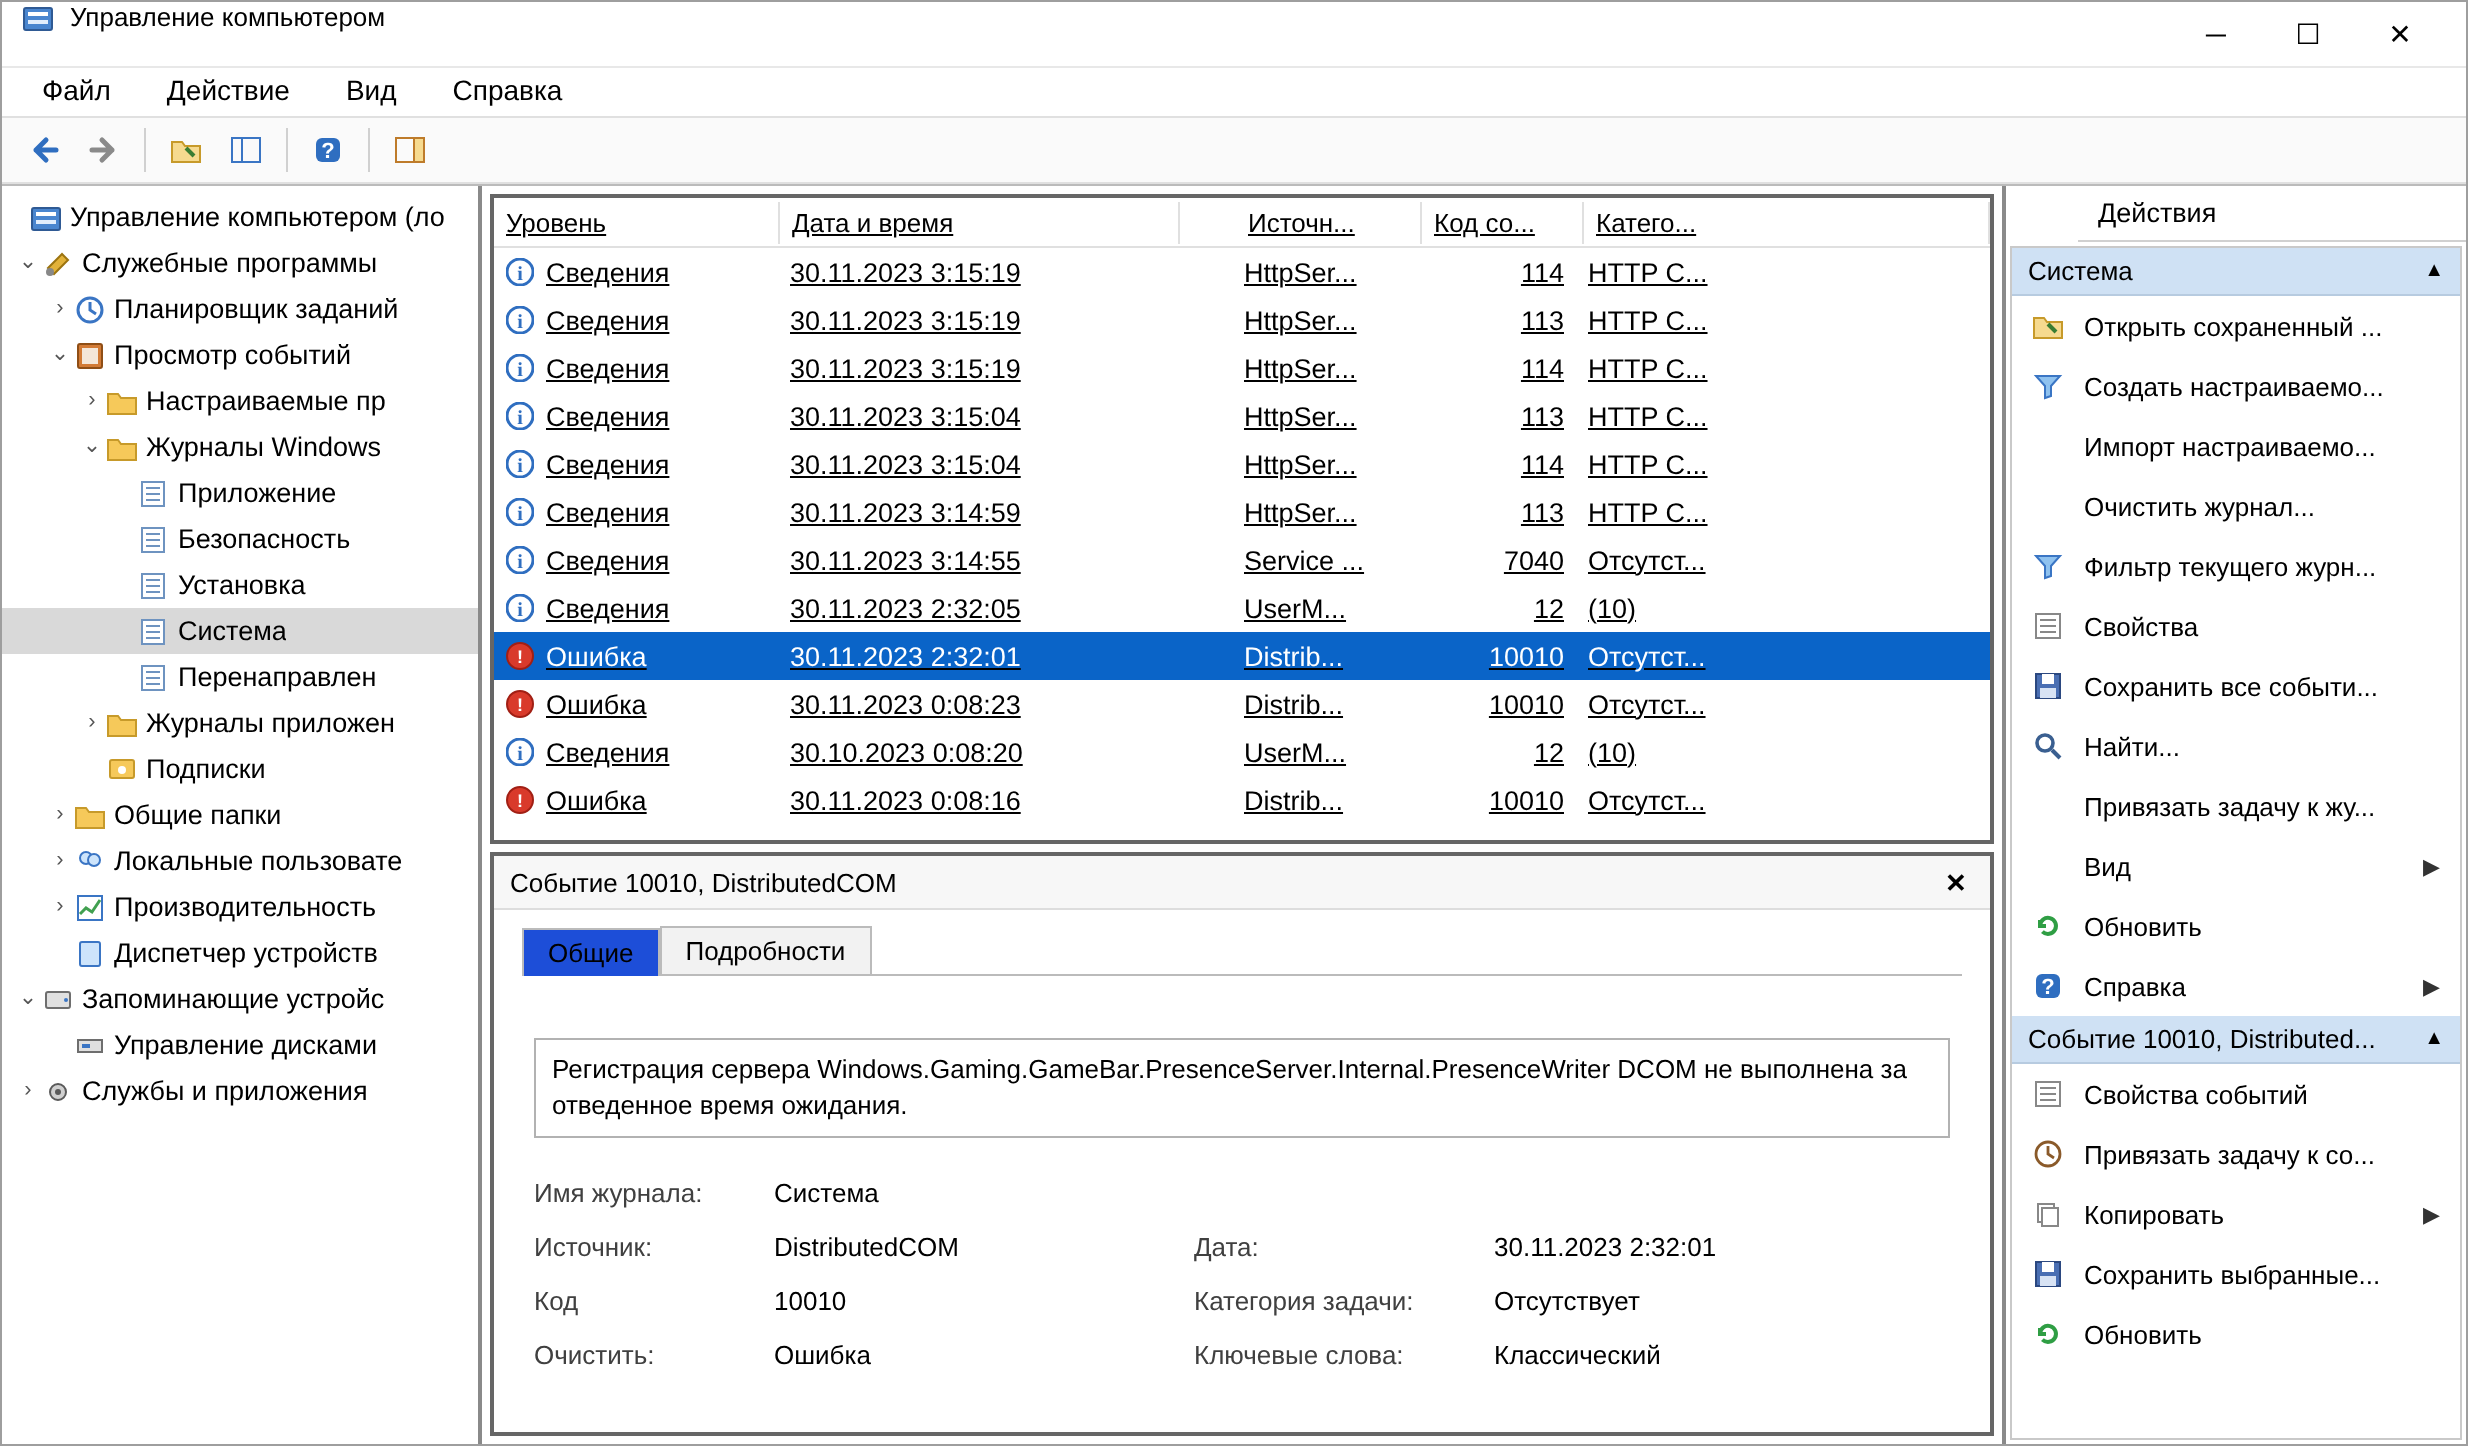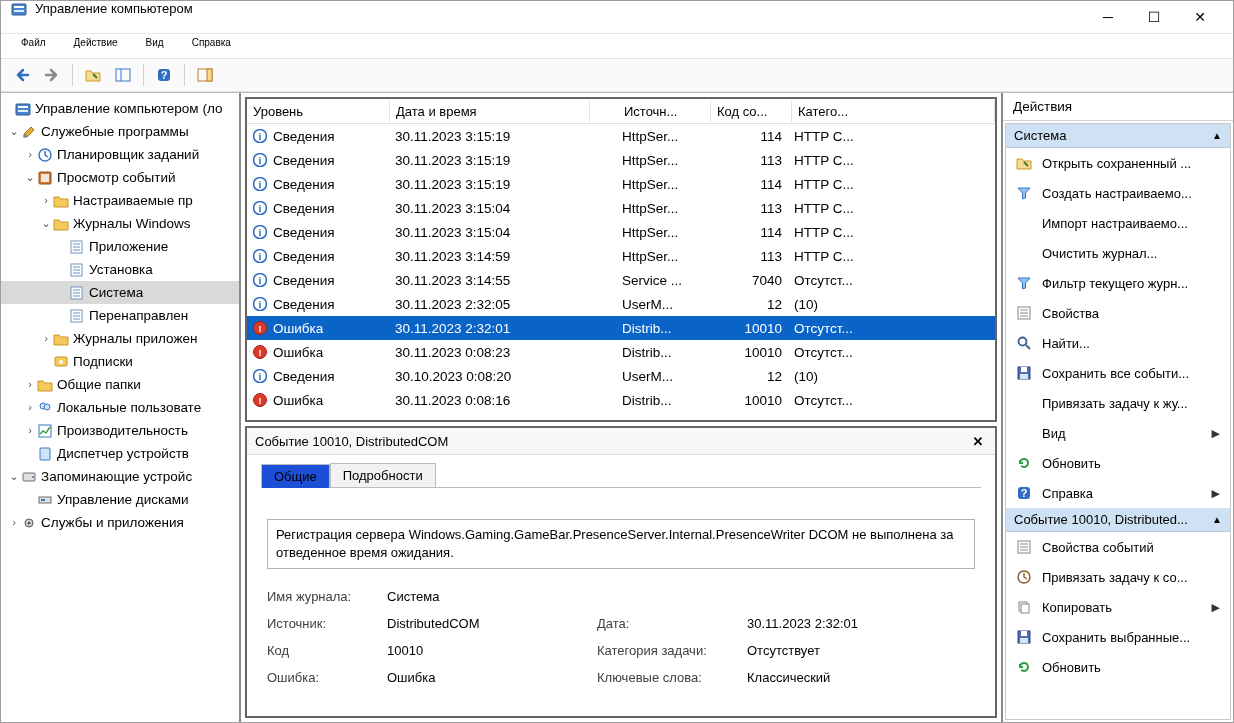--- a/index.html
+++ b/index.html
@@ -4,41 +4,41 @@
 <style>
   html,body{margin:0;padding:0;font-family:"Segoe UI",Tahoma,Arial,sans-serif;font-size:13px;color:#000;background:#fff;height:100%;}
   .window{display:flex;flex-direction:column;width:1234px;height:723px;border:1px solid #9e9e9e;box-sizing:border-box;overflow:hidden;}
   
   .titlebar{display:flex;align-items:flex-start;height:32px;padding:0 10px;background:#fff;font-size:13px;}
   .titlebar .title-icon{width:16px;height:16px;margin-right:8px;}
   .titlebar .title-text{flex:1;}
   .titlebar .win-controls{display:flex;gap:0;}
   .titlebar .win-btn{width:46px;height:32px;display:flex;align-items:center;justify-content:center;font-size:14px;}
   
-  .menubar{display:flex;height:24px;align-items:stretch;padding:0 6px;font-size:10px;border-top:1px solid #e8e8e8;}
+  .menubar{display:flex;height:24px;align-items:stretch;padding:0 6px;font-size:14px;border-top:1px solid #e8e8e8;}
   .menubar .menu-item{padding:3px 14px;cursor:default;}
   
   .toolbar{display:flex;height:30px;align-items:center;padding:1px 8px;gap:4px;border-top:1px solid #e0e0e0;border-bottom:1px solid #e0e0e0;background:#fafafa;}
   .toolbar .tb-btn{width:24px;height:24px;display:flex;align-items:center;justify-content:center;border:1px solid transparent;border-radius:2px;}
   .toolbar .sep{width:1px;height:22px;background:#d0d0d0;margin:0 3px;}
   
   .body{flex:1;display:flex;overflow:hidden;border-top:1px solid #bbb;justify-content:flex-end;}
   .tree-pane{width:238px;display:flex;flex-direction:column;border-right:2px solid #8a8a8a;overflow:hidden;background:#fff;}
   .tree{flex:1;padding:4px 0;font-size:13.5px;line-height:23px;}
   .tree ul{list-style:none;margin:0;padding:0;}
   .tree li{white-space:nowrap;}
   .tree .row{display:flex;align-items:center;height:23px;cursor:default;padding-right:6px;}
   .tree .row.selected{background:#d9d9d9;}
   .tree .twisty{width:14px;text-align:center;font-size:11px;color:#555;flex:0 0 14px;}
   .tree .spacer{display:inline-block;}
   .tree .ticon{width:16px;height:16px;margin:0 4px 0 0;flex:0 0 16px;}
   .tree .label{overflow:hidden;text-overflow:clip;}
   
   .center-pane{flex:1;display:flex;flex-direction:column;border-right:2px solid #8a8a8a;overflow:hidden;background:#fff;min-width:0;}
-  .list-wrap{border:2px solid #666;margin:4px;display:flex;flex-direction:column;height:325px;flex:0 0 325px;box-sizing:border-box;}
+  .list-wrap{border:2px solid #666;margin:4px;display:flex;flex-direction:column;height:325px;flex:0 0 325px;box-sizing:border-box;text-decoration:underline;}
   .list-header{display:flex;height:24px;align-items:center;background:#fff;border-bottom:1px solid #e0e0e0;font-size:13px;}
   .list-header .col{padding:3px 6px;border-right:1px solid #e0e0e0;overflow:hidden;text-overflow:ellipsis;white-space:nowrap;}
   .list-body{flex:1;overflow-y:scroll;overflow-x:hidden;}
   .list-row{display:flex;height:24px;align-items:center;font-size:13.5px;cursor:default;}
   .list-row.selected{background:#0a64c8;color:#fff;}
   .list-row .cell{padding:2px 6px;overflow:hidden;text-overflow:ellipsis;white-space:nowrap;}
   .list-row .lvl-icon{width:14px;height:14px;margin-right:6px;vertical-align:-3px;}
   .c-level{width:130px;display:flex;align-items:center;}
   .c-date{width:187px;}
   .c-src{width:80px;margin-left:28px;}
@@ -51,21 +51,21 @@
   .detail-close{width:18px;text-align:center;font-weight:bold;cursor:default;}
   .detail-tabs{display:flex;padding:8px 14px 0 14px;gap:0;}
   .dtab{padding:4px 12px;border:1px solid #bbb;border-bottom:none;font-size:13px;background:#f2f2f2;cursor:default;}
   .dtab.active{background:#1d4ed8;position:relative;top:1px;}
   .detail-body{border-top:1px solid #bbb;margin:0 14px 0 14px;padding:31px 6px;font-size:13px;flex:1;overflow:auto;}
   .detail-msg{border:1px solid #b2b2b2;padding:6px 8px;margin-bottom:20px;background:#fff;font-size:13px;line-height:18px;}
   .detail-grid{display:grid;grid-template-columns:110px 200px 140px 1fr;row-gap:12px;column-gap:10px;font-size:13px;}
   .detail-grid .dl{color:#404040;}
   
   .actions-pane{width:230px;display:flex;flex-direction:column;background:#fff;overflow:hidden;}
-  .actions-title{padding:6px 10px;font-size:13.5px;border-bottom:1px solid #d0d0d0;background:#fff;}
+  .actions-title{padding:6px 10px;font-size:13.5px;border-bottom:1px solid #d0d0d0;background:#fff;margin-left:36px;}
   .actions-body{flex:1;overflow:auto;border:1px solid #c9c9c9;margin:2px;}
   .actions-section{background:#cfe1f4;padding:4px 8px;display:flex;align-items:center;border-bottom:1px solid #b7cbe0;font-size:13px;}
   .actions-section .sec-label{flex:1;overflow:hidden;text-overflow:ellipsis;white-space:nowrap;}
   .actions-section .arrow{font-size:10px;}
   .action-item{display:flex;align-items:center;height:30px;padding:0 10px;gap:10px;font-size:13px;cursor:default;}
   .action-item .aicon{width:16px;height:16px;flex:0 0 16px;}
   .action-item .alabel{flex:1;overflow:hidden;text-overflow:ellipsis;white-space:nowrap;}
   .action-item .rarrow{font-size:11px;color:#333;}
   svg{display:block;}
 </style>
@@ -312,20 +312,29 @@
                 <span class="label">Журналы Windows</span>
               </div>
             </li>
           <li>
               <div class="row">
                 <span class="spacer" style="width:68px"></span>
                 <svg class="ticon" viewBox="0 0 16 16">
                   <use href="#i-log"></use>
                 </svg>
                 <span class="label">Приложение</span>
+              </div>
+            </li>
+          <li>
+              <div class="row">
+                <span class="spacer" style="width:68px"></span>
+                <svg class="ticon" viewBox="0 0 16 16">
+                  <use href="#i-log"></use>
+                </svg>
+                <span class="label">Безопасность</span>
               </div>
             </li>
           <li>
               <div class="row">
                 <span class="spacer" style="width:68px"></span>
                 <svg class="ticon" viewBox="0 0 16 16">
                   <use href="#i-log"></use>
                 </svg>
                 <span class="label">Установка</span>
               </div>
@@ -611,21 +620,21 @@
             <div class="dl">Имя журнала:</div>
             <div style="grid-column:2/5">Система</div>
             <div class="dl">Источник:</div>
             <div>DistributedCOM</div>
             <div class="dl">Дата:</div>
             <div>30.11.2023 2:32:01</div>
             <div class="dl">Код</div>
             <div>10010</div>
             <div class="dl">Категория задачи:</div>
             <div>Отсутствует</div>
-            <div class="dl">Ошибка:</div>
+            <div class="dl">Очистить:</div>
             <div>Ошибка</div>
             <div class="dl">Ключевые слова:</div>
             <div>Классический</div>
           </div>
         </div>
       </div>
     </div>
 
     <div class="actions-pane">
       <div class="actions-title">Действия</div>
@@ -671,32 +680,32 @@
               <span class="aicon">
                 <svg width="16" height="16" viewBox="0 0 16 16">
                   <use href="#i-props"></use>
                 </svg>
               </span>
               <span class="alabel">Свойства</span>
             </div>
             <div class="action-item">
               <span class="aicon">
                 <svg width="16" height="16" viewBox="0 0 16 16">
+                  <use href="#i-save"></use>
+                </svg>
+              </span>
+              <span class="alabel">Сохранить все событи...</span>
+            </div>
+            <div class="action-item">
+              <span class="aicon">
+                <svg width="16" height="16" viewBox="0 0 16 16">
                   <use href="#i-find"></use>
                 </svg>
               </span>
               <span class="alabel">Найти...</span>
-            </div>
-            <div class="action-item">
-              <span class="aicon">
-                <svg width="16" height="16" viewBox="0 0 16 16">
-                  <use href="#i-save"></use>
-                </svg>
-              </span>
-              <span class="alabel">Сохранить все событи...</span>
             </div>
             <div class="action-item">
               <span class="aicon"></span>
               <span class="alabel">Привязать задачу к жу...</span>
             </div>
             <div class="action-item">
               <span class="aicon"></span>
               <span class="alabel">Вид</span>
               <span class="rarrow">▶</span>
             </div>

